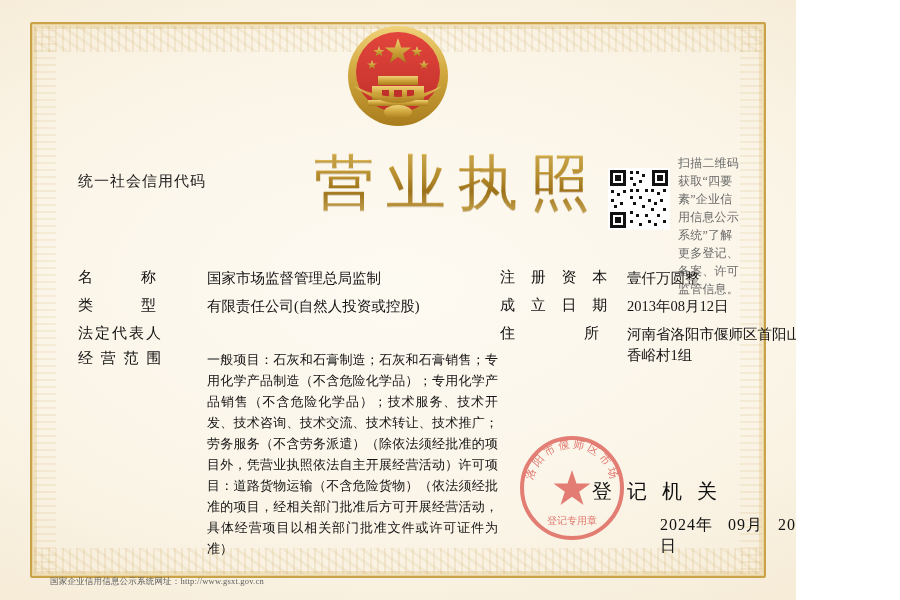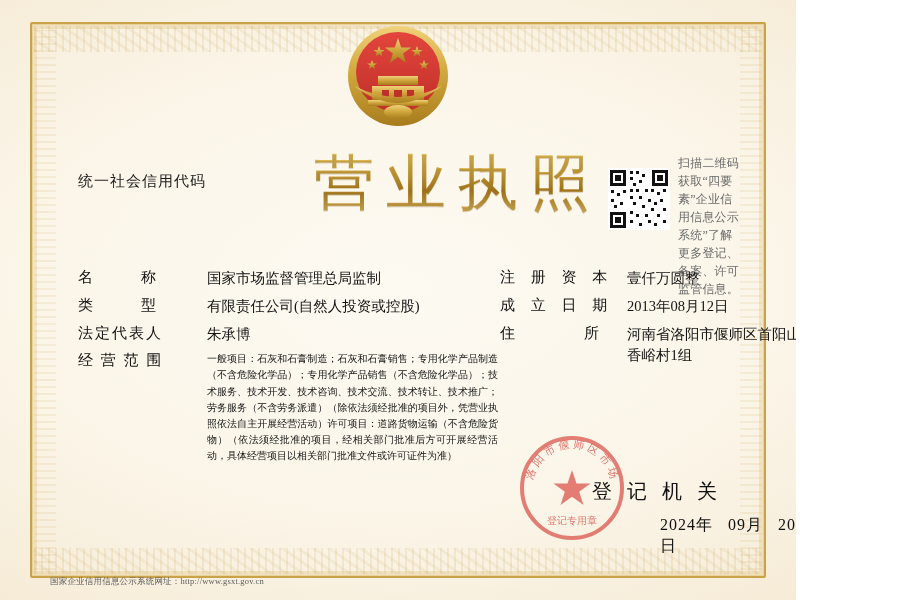--- a/index.html
+++ b/index.html
@@ -145,21 +145,21 @@
     white-space: nowrap;
   }
   .fld-label.tight { letter-spacing: 2px; }
   .fld-value {
     font-size: 14.5px;
     color: #141414;
     line-height: 1.5;
     flex: 1;
   }
   .scope-value {
-    font-size: 10px;
+    font-size: 13px;
     line-height: 1.62;
     text-align: justify;
     color: #141414;
     width: 330px;
   }
 
   .fields-right {
     position: absolute;
     left: 500px;
     top: 268px;
@@ -332,21 +332,20 @@
     <div class="field-row">
       <div class="fld-label">名　　称</div>
       <div class="fld-value">国家市场监督管理总局监制</div>
     </div>
     <div class="field-row">
       <div class="fld-label">类　　型</div>
       <div class="fld-value">有限责任公司(自然人投资或控股)</div>
     </div>
     <div class="field-row">
       <div class="fld-label tight">法定代表人</div>
-      <div class="fld-value">朱承博</div>
     </div>
     <div class="field-row">
       <div class="fld-label tight">经 营 范 围</div>
       <div class="scope-value">一般项目：石灰和石膏制造；石灰和石膏销售；专用化学产品制造（不含危险化学品）；专用化学产品销售（不含危险化学品）；技术服务、技术开发、技术咨询、技术交流、技术转让、技术推广；劳务服务（不含劳务派遣）（除依法须经批准的项目外，凭营业执照依法自主开展经营活动）许可项目：道路货物运输（不含危险货物）（依法须经批准的项目，经相关部门批准后方可开展经营活动，具体经营项目以相关部门批准文件或许可证件为准）</div>
     </div>
   </div>
 
   <div class="fields-right">
     <div class="field-row">
       <div class="fld-label">注 册 资 本</div>

